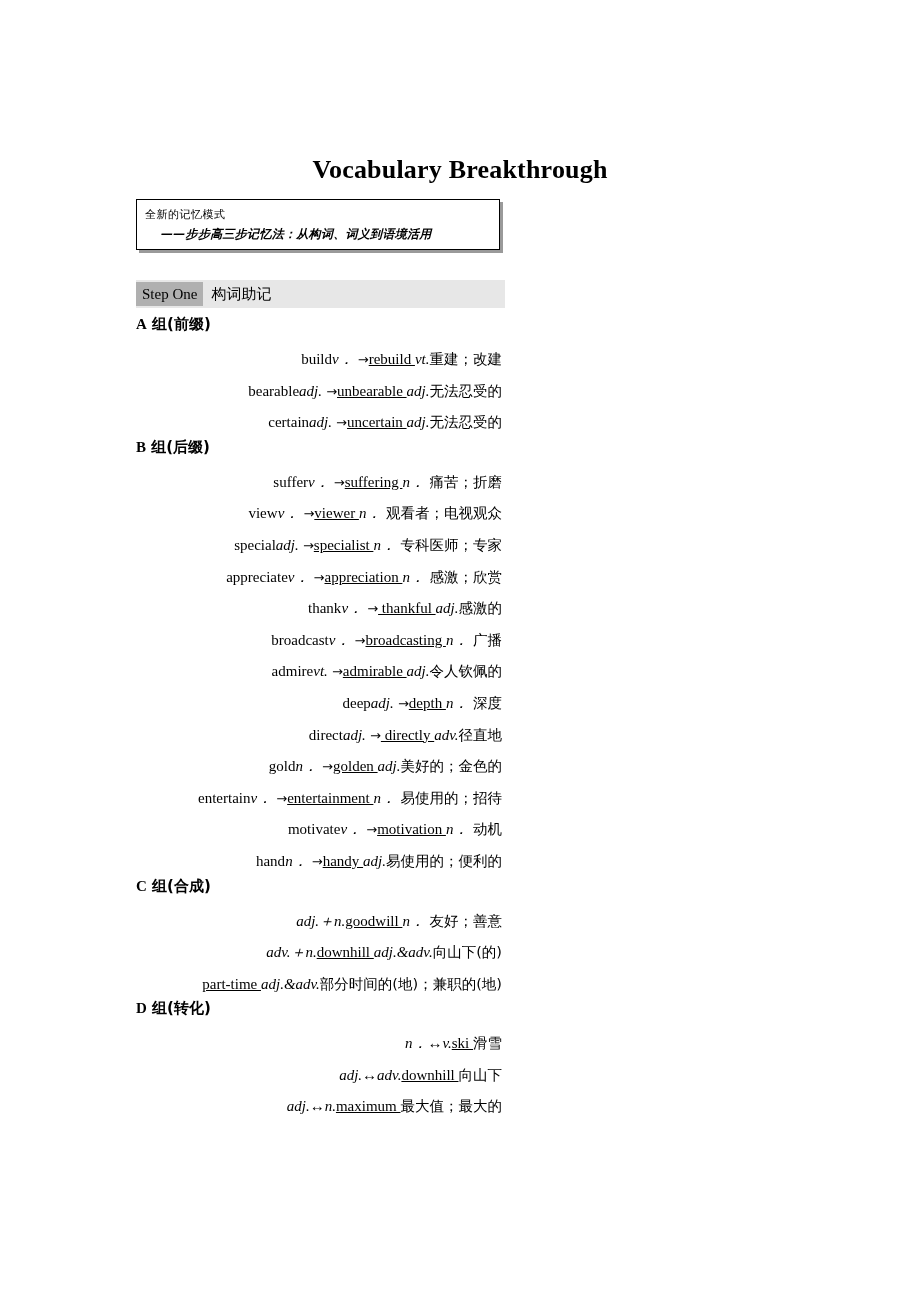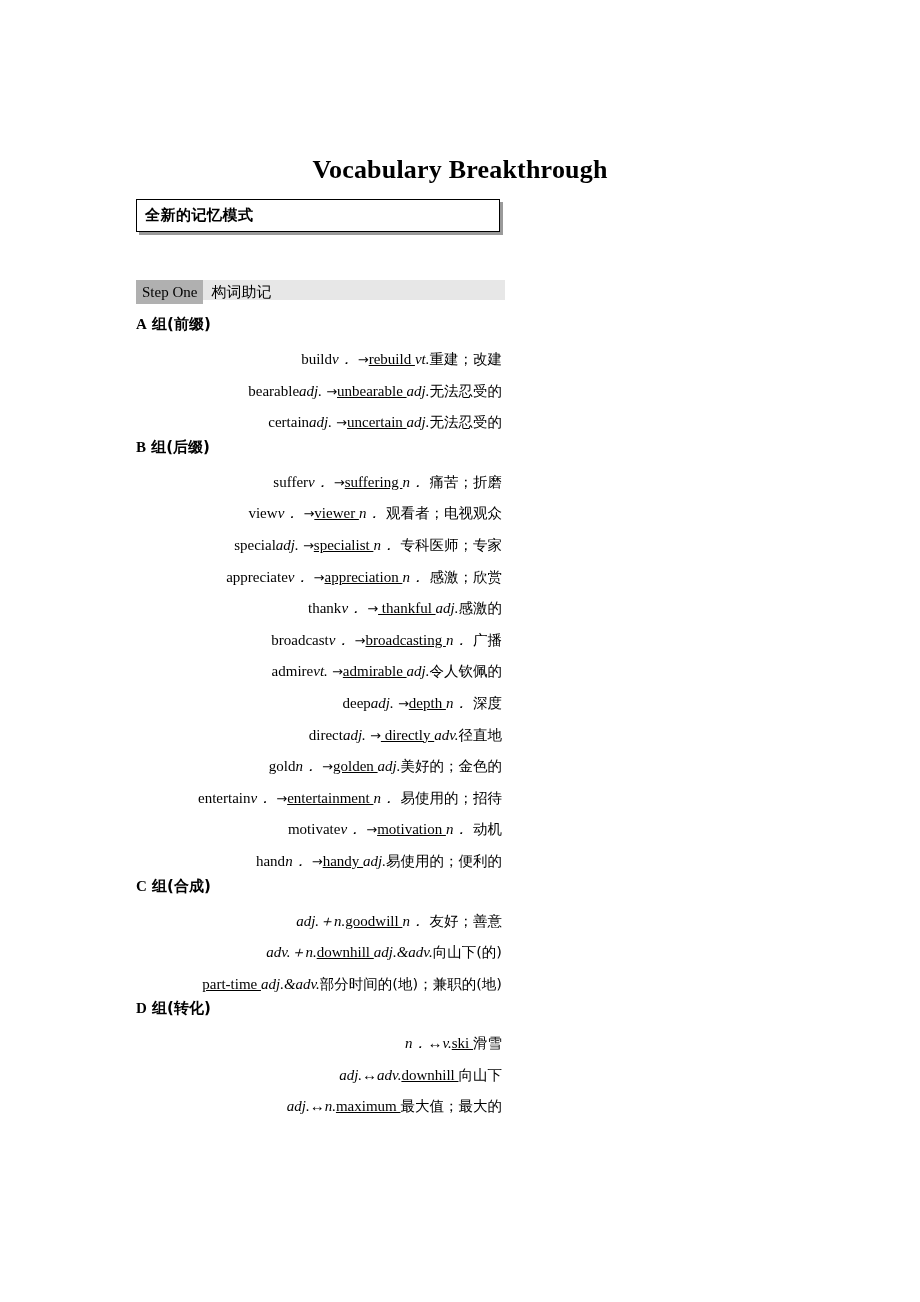--- a/index.html
+++ b/index.html
@@ -44,45 +44,45 @@
     top: 199px;
     width: 364px;
     box-sizing: border-box;
     border: 1px solid #000000;
     background: #ffffff;
     padding: 5px 8px 6px 8px;
     box-shadow: 3px 3px 0 0 #9a9a9a;
   }
   .callout-title {
     font-family: "DejaVu Sans", "Liberation Sans", sans-serif;
-    font-size: 15px;
-    font-weight: bold;
+    font-size: 11px;
+    font-weight: normal;
     line-height: 20px;
     letter-spacing: 0.5px;
   }
   .callout-sub {
     font-family: "DejaVu Sans", "Liberation Sans", sans-serif;
     font-size: 12px;
     font-weight: bold;
     font-style: italic;
     line-height: 18px;
     padding-left: 16px;
     letter-spacing: 0.3px;
   }
 
   
   .step-bar {
     position: absolute;
     left: 136px;
     top: 280px;
     width: 369px;
-    height: 20px;
+    height: 28px;
     background: #e7e7e7;
     display: flex;
-    align-items: flex-start;
+    align-items: center;
   }
   .step-badge {
     background: #b0b0b0;
     color: #000000;
     font-family: "Liberation Serif", "DejaVu Serif", serif;
     font-size: 15px;
     line-height: 24px;
     padding: 0 6px 0 6px;
     white-space: nowrap;
   }
@@ -133,20 +133,21 @@
 </style>
 </head>
 <body>
 
 <div class="page">
 
   <h1 class="doc-title">Vocabulary Breakthrough</h1>
 
   <div class="callout-box">
     <div class="callout-title">全新的记忆模式</div>
+    <div class="callout-sub">——步步高三步记忆法：从构词、词义到语境活用</div>
   </div>
 
   <div class="step-bar">
     <div class="step-badge">Step One</div>
     <div class="step-label">构词助记</div>
   </div>
 
   <div class="content" id="content-root">
       <div class="group-head"><span class="gh-letter">A</span><span> 组(前缀)</span></div>
       <div class="entry"><span>build</span><span class="it">v．</span><span class="arrow">&nbsp;→</span><span class="ul">rebuild </span><span class="it">vt.</span><span class="cn">重建；改建</span></div>

